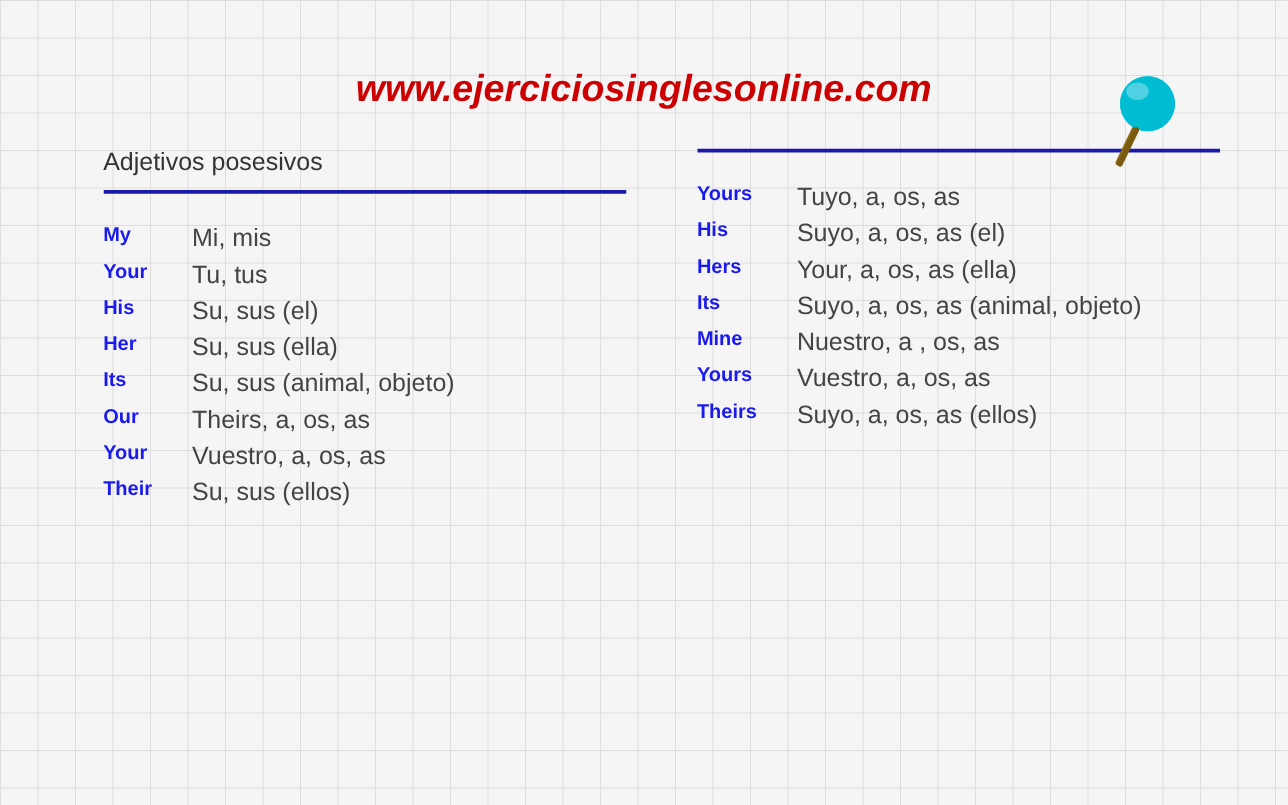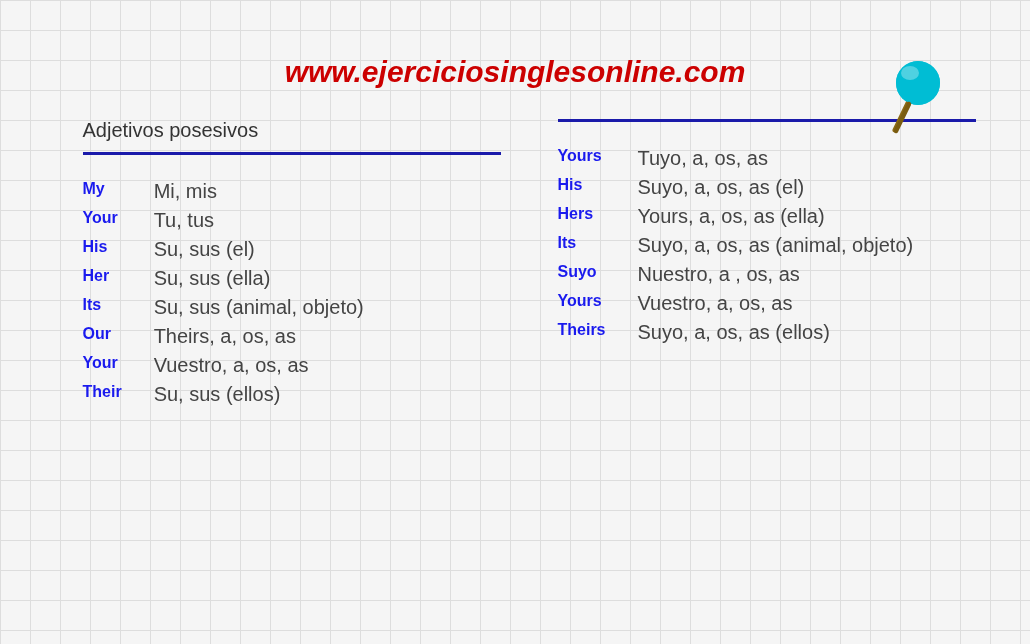--- a/index.html
+++ b/index.html
@@ -158,28 +158,28 @@
         <div class="word-row">
           <div class="word-en">Yours</div>
           <div class="word-es">Tuyo, a, os, as</div>
         </div>
         <div class="word-row">
           <div class="word-en">His</div>
           <div class="word-es">Suyo, a, os, as (el)</div>
         </div>
         <div class="word-row">
           <div class="word-en">Hers</div>
-          <div class="word-es">Yours, a, os, as (ella)</div>
+          <div class="word-es">Your, a, os, as (ella)</div>
         </div>
         <div class="word-row">
           <div class="word-en">Its</div>
           <div class="word-es">Suyo, a, os, as (animal, objeto)</div>
         </div>
         <div class="word-row">
-          <div class="word-en">Suyo</div>
+          <div class="word-en">Mine</div>
           <div class="word-es">Nuestro, a , os, as</div>
         </div>
         <div class="word-row">
           <div class="word-en">Yours</div>
           <div class="word-es">Vuestro, a, os, as</div>
         </div>
         <div class="word-row">
           <div class="word-en">Theirs</div>
           <div class="word-es">Suyo, a, os, as (ellos)</div>
         </div>

